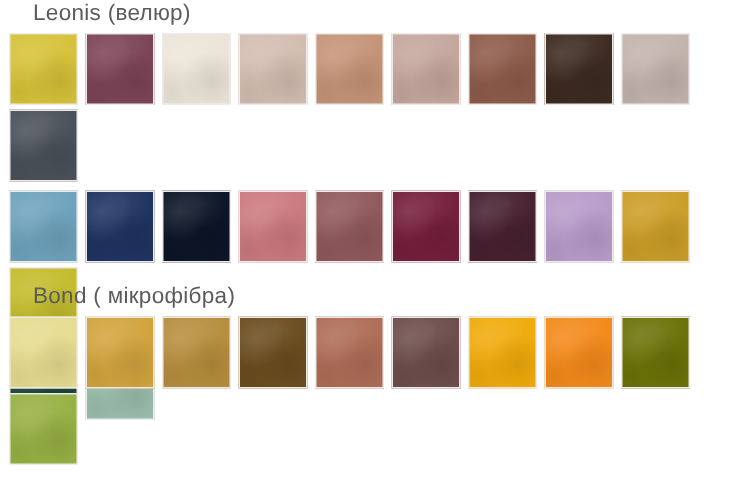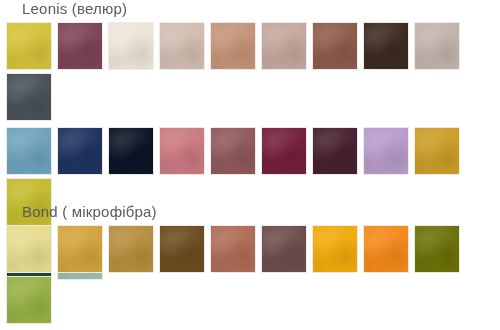--- a/index.html
+++ b/index.html
@@ -14,21 +14,21 @@
     overflow: hidden;
     position: relative;
   }
 
   .palette-section {
     position: absolute;
     left: 0;
     width: 468px;
   }
   #section-leonis { top: 0; }
-  #section-bond { top: 203px; }
+  #section-bond { top: 189px; }
 
   .palette-title {
     font-size: 15px;
     color: #5b5b5b;
     font-weight: 400;
     letter-spacing: 0.2px;
     margin: 0 0 4px 22px;
     line-height: 18px;
     white-space: nowrap;
   }

